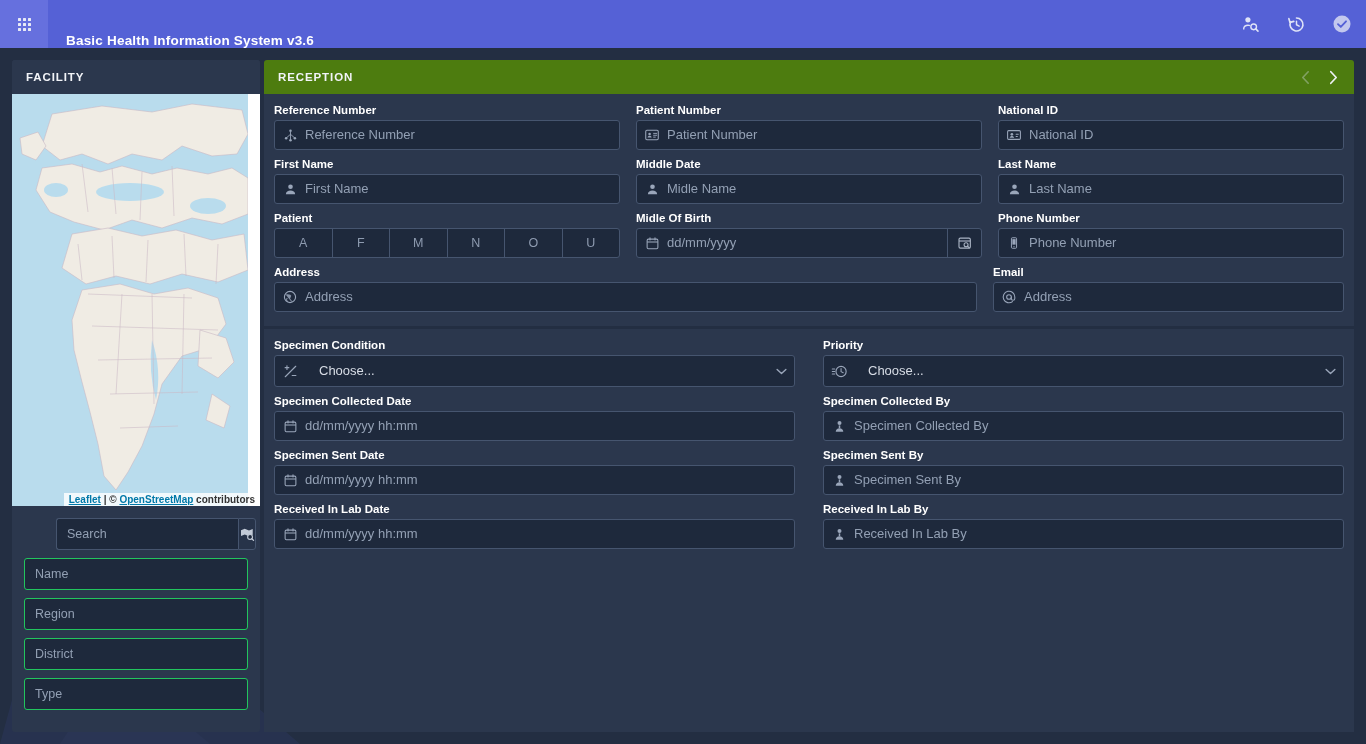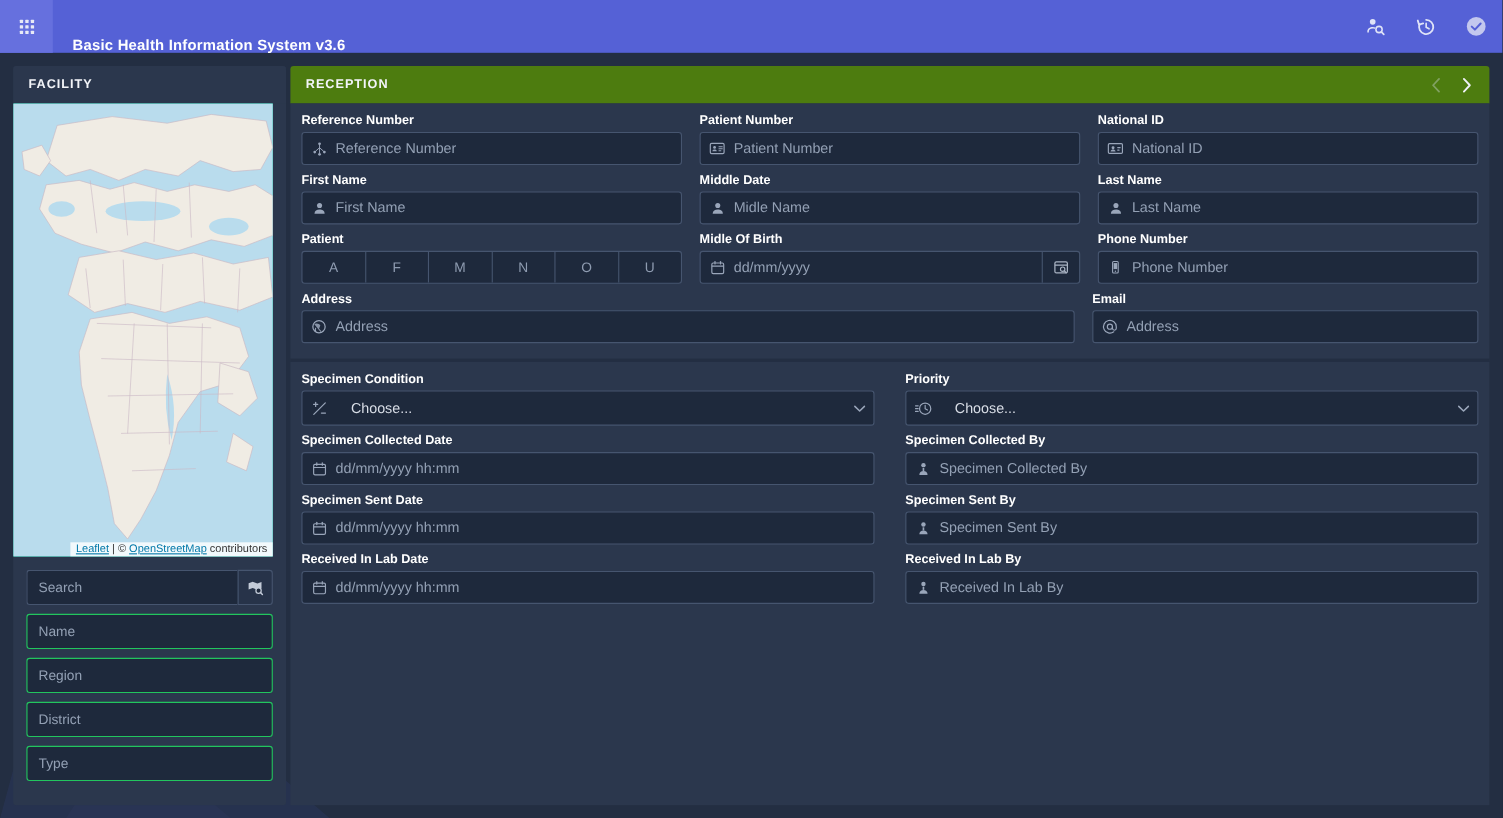--- a/index.html
+++ b/index.html
@@ -61,42 +61,43 @@
   .panel-head {
     height: 34px;
     background: #2b374d;
     display: flex; align-items: center;
     padding: 0 14px;
     border-bottom: 1px solid #3a4llc;
     color: #f2f4f8; font-size: 11.5px; font-weight: bold; letter-spacing: .9px;
   }
   .facility .panel-head { border-bottom: none; }
   .map-wrap {
-    height: 412px; margin: 0 12px 0 0;
-    background: #5eead4;
-    position: relative; overflow: hidden;
+    height: 412px; margin: 0 0 0 0;
+    background: #ffffff;
+    position: relative; overflow: hidden; font-weight: bold;
   }
   .map-wrap svg { position: absolute; inset: 0; }
   .map-attr {
     position: absolute; right: 0; bottom: 0;
     background: rgba(255,255,255,.82);
     font-size: 10px; color: #333; padding: 1px 5px;
     font-family: "Liberation Sans", sans-serif;
     white-space: nowrap;
   }
   .map-attr a { color: #0078a8; text-decoration: underline; }
   .facility-filters { padding: 12px; display: flex; flex-direction: column; gap: 8px; }
   .search-row { display: flex; }
   .search-row input {
     flex: 1; height: 32px;
     background: #1e293c; border: 1px solid #46556f; border-right: none;
     border-radius: 3px 0 0 3px;
     color: #d8dde6; font-size: 12.5px; padding: 0 10px;
     font-family: "Liberation Sans", sans-serif;
     outline: none;
+    margin-left: 32px;
   }
   .search-row input::placeholder { color: #93a0b4; }
   .search-btn {
     width: 32px; height: 32px;
     background: #273349; border: 1px solid #46556f;
     border-radius: 0 3px 3px 0;
     display: flex; align-items: center; justify-content: center;
     cursor: pointer;
   }
   .filter-input {

